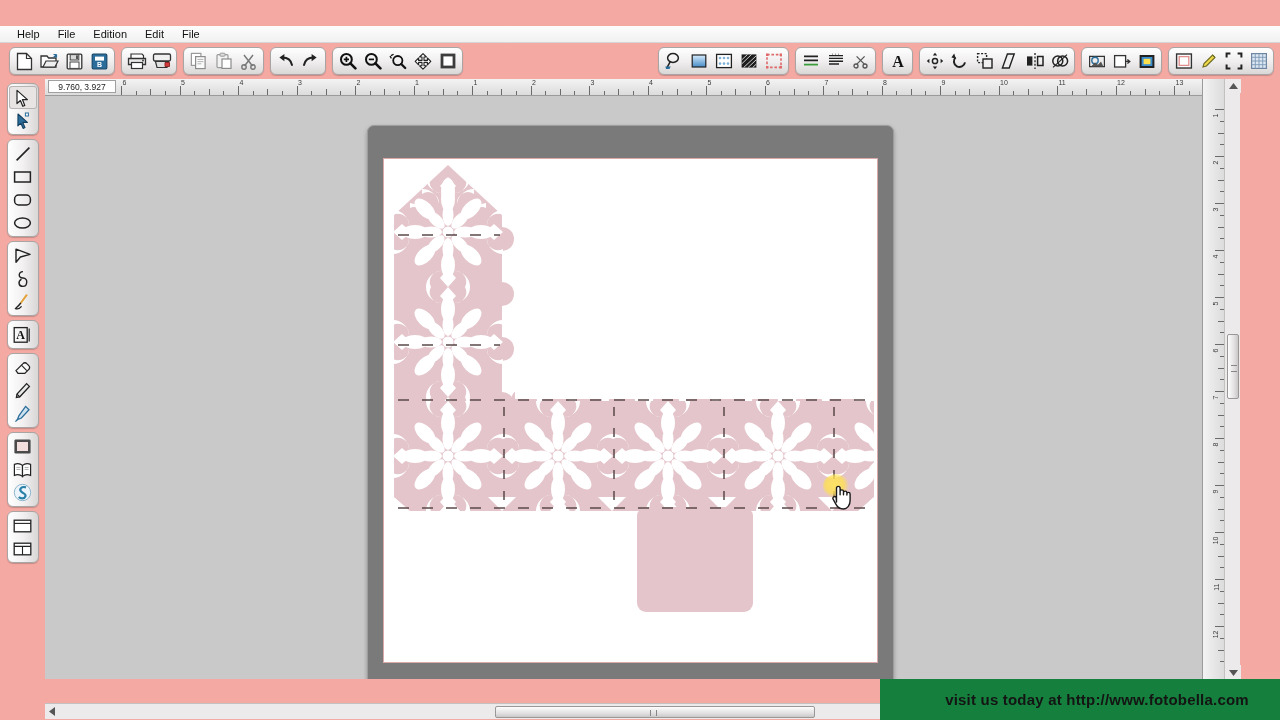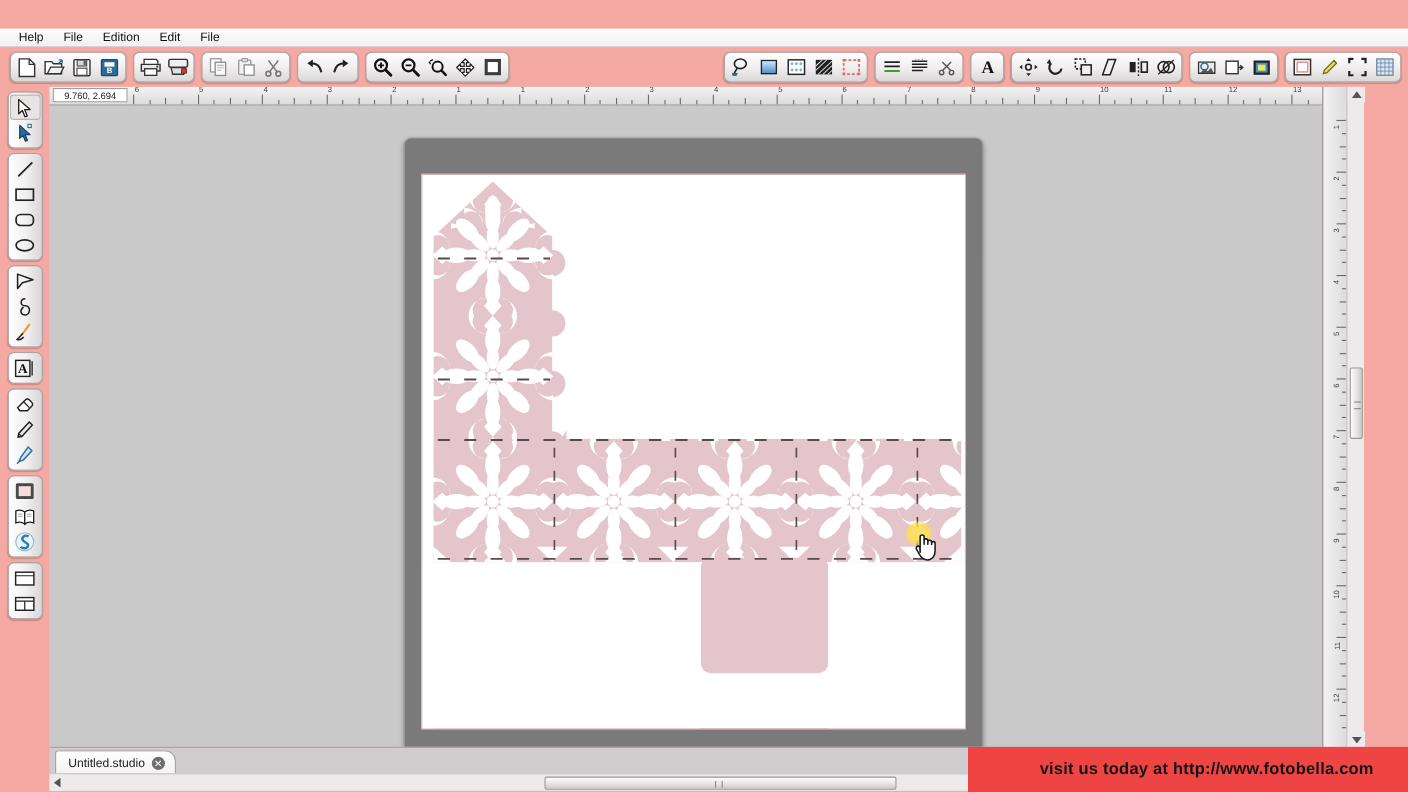--- a/index.html
+++ b/index.html
@@ -191,21 +191,21 @@
     position:absolute; left:450px; top:2px; width:320px; height:12px;
     background:linear-gradient(180deg,#fdfdfd,#e3e1e1 60%,#cac7c7);
     border:1px solid #9b9797; border-radius:2px;
   }
   .hthumb:after{
     content:""; position:absolute; left:154px; top:3px; width:5px; height:6px;
     border-left:1px solid #8a8686; border-right:1px solid #8a8686;
   }
   .watermark{
     position:absolute; left:880px; top:679px; width:400px; height:41px;
-    background:#ef4444;
+    background:#15803d;
     display:flex; align-items:center; justify-content:center;padding-left:34px;
   }
   .watermark-text{
     font-size:15px; font-weight:bold; color:#141414; letter-spacing:.2px;
     font-family:"Liberation Sans", sans-serif;
   }
 
   
   .cursor{ position:absolute; left:778px; top:378px; width:34px; height:34px; pointer-events:none; }
   .cursor-glow{
@@ -666,21 +666,21 @@
             <rect x="1.2" y="1.2" width="16.6" height="11.6" fill="#fff" stroke="#222" stroke-width="1.3"></rect>
             <path d="M1.2 4.4h16.6M9.5 4.4v8.4" stroke="#222" stroke-width="1.1"></path>
           </svg>
       </div>
     </div>
   </div>
 
   <div class="workspace">
 
     <div class="hruler">
-      <div class="coordbox">9.760, 2.694</div>
+      <div class="coordbox">9.760, 3.927</div>
       <div id="hruler-ticks">
           <div class="rtick" style="left: 76px; height: 9px;"></div>
           <div class="rnum" style="left: 77.5px;">6</div>
           <div class="rtick" style="left: 90.625px; height: 4px;"></div>
           <div class="rtick" style="left: 105.25px; height: 6px;"></div>
           <div class="rtick" style="left: 119.875px; height: 4px;"></div>
           <div class="rtick" style="left: 134.5px; height: 9px;"></div>
           <div class="rnum" style="left: 136px;">5</div>
           <div class="rtick" style="left: 149.125px; height: 4px;"></div>
           <div class="rtick" style="left: 163.75px; height: 6px;"></div>
@@ -1024,26 +1024,20 @@
     </div>
     <div class="vthumb"></div>
     <div class="scroll-arrow" style="bottom:0;left:0;">
       <svg width="9" height="7" viewBox="0 0 9 7">
           <path d="M4.5 7l4.5-6H0z" fill="#555"></path>
         </svg>
     </div>
   </div>
 
   <div class="bottombar">
-    <div class="tabstrip">
-      <div class="doctab">
-        <span class="doctab-label">Untitled.studio</span>
-        <span class="tab-close">✕</span>
-      </div>
-    </div>
     <div class="hscroll">
       <div class="scroll-arrow" style="left:0;top:0;width:14px;height:15px;">
         <svg width="7" height="9" viewBox="0 0 7 9">
             <path d="M0 4.5l6-4.5v9z" fill="#555"></path>
           </svg>
       </div>
       <div class="hthumb"></div>
     </div>
   </div>
 

